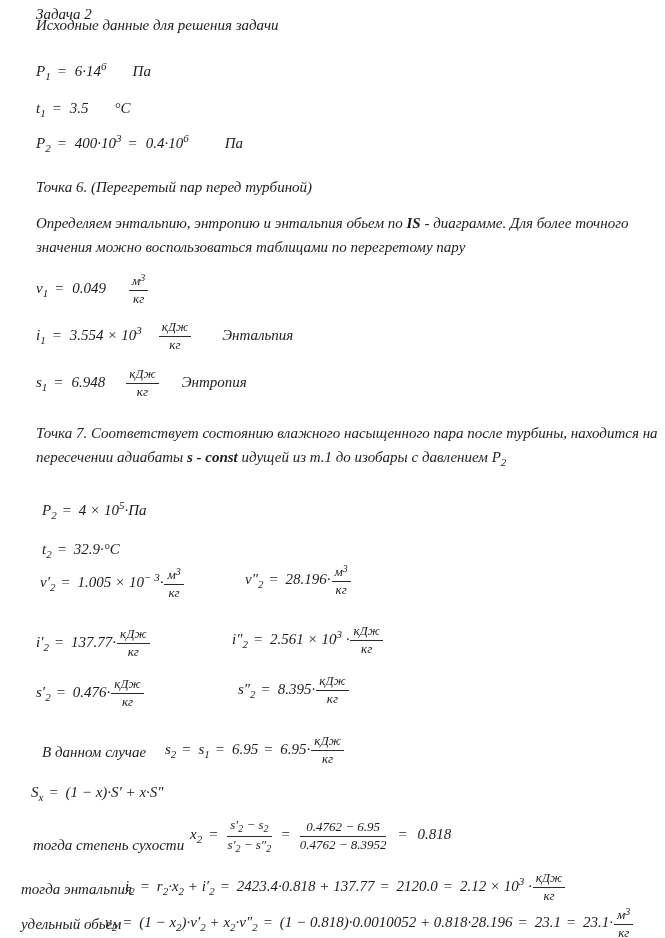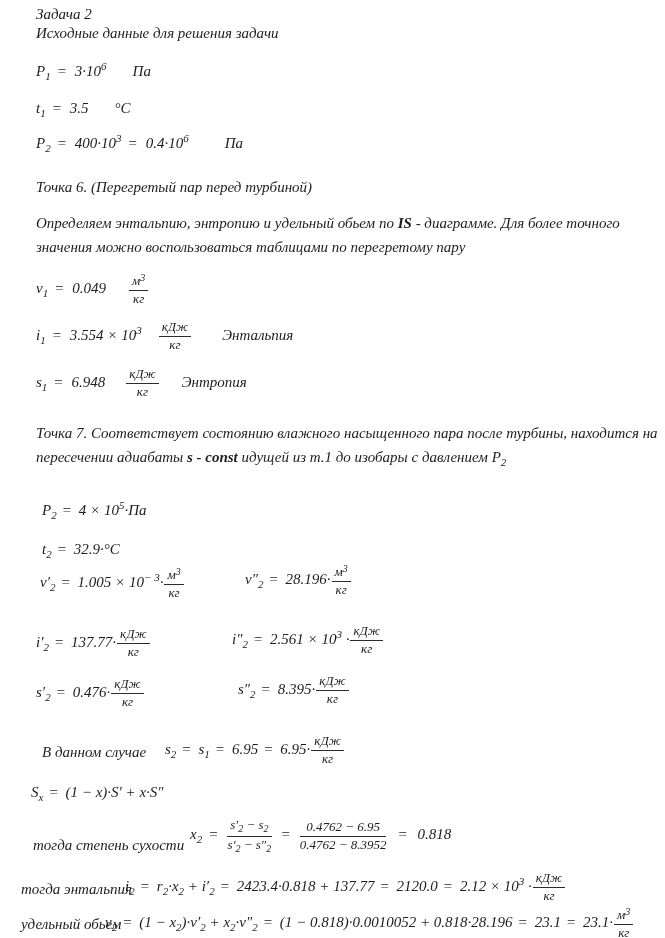--- a/index.html
+++ b/index.html
@@ -23,26 +23,26 @@
            font-size: 13px; line-height: 1.15; margin: 0 1px; }
   .frac .num { display: block; border-bottom: 1px solid #2b2b2b; padding: 0 3px 1px; }
   .frac .den { display: block; padding-top: 1px; text-align: center; }
   .frac .sup { font-size: 10px; vertical-align: 4px; }
   .frac .sub { font-size: 10px; vertical-align: -3px; }
 </style>
 </head>
 <body style="background: rgb(255, 255, 255); color: rgb(29, 29, 29);">
 
 <div class="block" style="left:36px;  top:5px"><span class="t">Задача 2</span></div>
-<div class="block" style="left:36px;  top:24px"><span class="t">Исходные данные для решения задачи</span></div>
-<div class="block" style="left:36px;  top:60px"><span class="t">P</span><span class="sub">1</span><span class="gap" style="width: 6px;"></span><span class="t">=</span><span class="gap" style="width: 8px;"></span><span class="t">3·10</span><span class="sup">6</span><span class="gap" style="width: 26px;"></span><span class="t">Па</span></div>
+<div class="block" style="left:36px;  top:16px"><span class="t">Исходные данные для решения задачи</span></div>
+<div class="block" style="left:36px;  top:60px"><span class="t">P</span><span class="sub">1</span><span class="gap" style="width: 6px;"></span><span class="t">=</span><span class="gap" style="width: 8px;"></span><span class="t">6·14</span><span class="sup">6</span><span class="gap" style="width: 26px;"></span><span class="t">Па</span></div>
 <div class="block" style="left:36px;  top:99px"><span class="t">t</span><span class="sub">1</span><span class="gap" style="width: 6px;"></span><span class="t">=</span><span class="gap" style="width: 8px;"></span><span class="t">3.5</span><span class="gap" style="width: 26px;"></span><span class="t">°C</span></div>
 <div class="block" style="left:36px;  top:132px"><span class="t">P</span><span class="sub">2</span><span class="gap" style="width: 6px;"></span><span class="t">=</span><span class="gap" style="width: 8px;"></span><span class="t">400·10</span><span class="sup">3</span><span class="gap" style="width: 6px;"></span><span class="t">=</span><span class="gap" style="width: 8px;"></span><span class="t">0.4·10</span><span class="sup">6</span><span class="gap" style="width: 36px;"></span><span class="t">Па</span></div>
 <div class="block" style="left:36px;  top:178px"><span class="t">Точка 6. (Перегретый пар перед турбиной)</span></div>
-<div class="block para" style="left:36px;  top:211px; width:618px"><span class="t">Определяем энтальпию, энтропию и удельный обьем по </span><span class="t b">IS</span><span class="t"> - диаграмме. Для более точного значения можно воспользоваться таблицами по перегретому пару</span></div>
+<div class="block para" style="left:36px;  top:211px; width:618px"><span class="t">Определяем энтальпию, энтропию и энтальпия обьем по </span><span class="t b">IS</span><span class="t"> - диаграмме. Для более точного значения можно воспользоваться таблицами по перегретому пару</span></div>
 <div class="block" style="left:36px;  top:272px"><span class="t">v</span><span class="sub">1</span><span class="gap" style="width: 6px;"></span><span class="t">=</span><span class="gap" style="width: 8px;"></span><span class="t">0.049</span><span class="gap" style="width: 22px;"></span><span class="frac"><span class="num" style="border-bottom-color: rgb(43, 43, 43);"><span class="t">м</span><span class="sup">3</span></span><span class="den"><span class="t">кг</span></span></span></div>
 <div class="block" style="left:36px;  top:320px"><span class="t">i</span><span class="sub">1</span><span class="gap" style="width: 6px;"></span><span class="t">=</span><span class="gap" style="width: 8px;"></span><span class="t">3.554 × 10</span><span class="sup">3</span><span class="gap" style="width: 16px;"></span><span class="frac"><span class="num" style="border-bottom-color: rgb(43, 43, 43);"><span class="t">кДж</span></span><span class="den"><span class="t">кг</span></span></span><span class="gap" style="width: 30px;"></span><span class="t">Энтальпия</span></div>
 <div class="block" style="left:36px;  top:367px"><span class="t">s</span><span class="sub">1</span><span class="gap" style="width: 6px;"></span><span class="t">=</span><span class="gap" style="width: 8px;"></span><span class="t">6.948</span><span class="gap" style="width: 20px;"></span><span class="frac"><span class="num" style="border-bottom-color: rgb(43, 43, 43);"><span class="t">кДж</span></span><span class="den"><span class="t">кг</span></span></span><span class="gap" style="width: 22px;"></span><span class="t">Энтропия</span></div>
 <div class="block para" style="left:36px;  top:421px; width:628px"><span class="t">Точка 7. Соответствует состоянию влажного насыщенного пара после турбины, находится на пересечении адиабаты </span><span class="t b">s - const</span><span class="t"> идущей из т.1 до изобары с давлением </span><span class="t">P</span><span class="sub">2</span></div>
 <div class="block" style="left:42px;  top:499px"><span class="t">P</span><span class="sub">2</span><span class="gap" style="width: 5px;"></span><span class="t">=</span><span class="gap" style="width: 7px;"></span><span class="t">4 × 10</span><span class="sup">5</span><span class="t">·Па</span></div>
 <div class="block" style="left:42px;  top:540px"><span class="t">t</span><span class="sub">2</span><span class="gap" style="width: 5px;"></span><span class="t">=</span><span class="gap" style="width: 7px;"></span><span class="t">32.9·°C</span></div>
 <div class="block" style="left:40px;  top:566px"><span class="t">v′</span><span class="sub">2</span><span class="gap" style="width: 5px;"></span><span class="t">=</span><span class="gap" style="width: 7px;"></span><span class="t">1.005 × 10</span><span class="sup">− 3</span><span class="t">·</span><span class="frac"><span class="num" style="border-bottom-color: rgb(43, 43, 43);"><span class="t">м</span><span class="sup">3</span></span><span class="den"><span class="t">кг</span></span></span></div>
 <div class="block" style="left:245px; top:563px"><span class="t">v″</span><span class="sub">2</span><span class="gap" style="width: 5px;"></span><span class="t">=</span><span class="gap" style="width: 7px;"></span><span class="t">28.196·</span><span class="frac"><span class="num" style="border-bottom-color: rgb(43, 43, 43);"><span class="t">м</span><span class="sup">3</span></span><span class="den"><span class="t">кг</span></span></span></div>
 <div class="block" style="left:36px;  top:627px"><span class="t">i′</span><span class="sub">2</span><span class="gap" style="width: 5px;"></span><span class="t">=</span><span class="gap" style="width: 7px;"></span><span class="t">137.77·</span><span class="frac"><span class="num" style="border-bottom-color: rgb(43, 43, 43);"><span class="t">кДж</span></span><span class="den"><span class="t">кг</span></span></span></div>
 <div class="block" style="left:232px; top:624px"><span class="t">i″</span><span class="sub">2</span><span class="gap" style="width: 5px;"></span><span class="t">=</span><span class="gap" style="width: 7px;"></span><span class="t">2.561 × 10</span><span class="sup">3</span><span class="t"> ·</span><span class="frac"><span class="num" style="border-bottom-color: rgb(43, 43, 43);"><span class="t">кДж</span></span><span class="den"><span class="t">кг</span></span></span></div>

